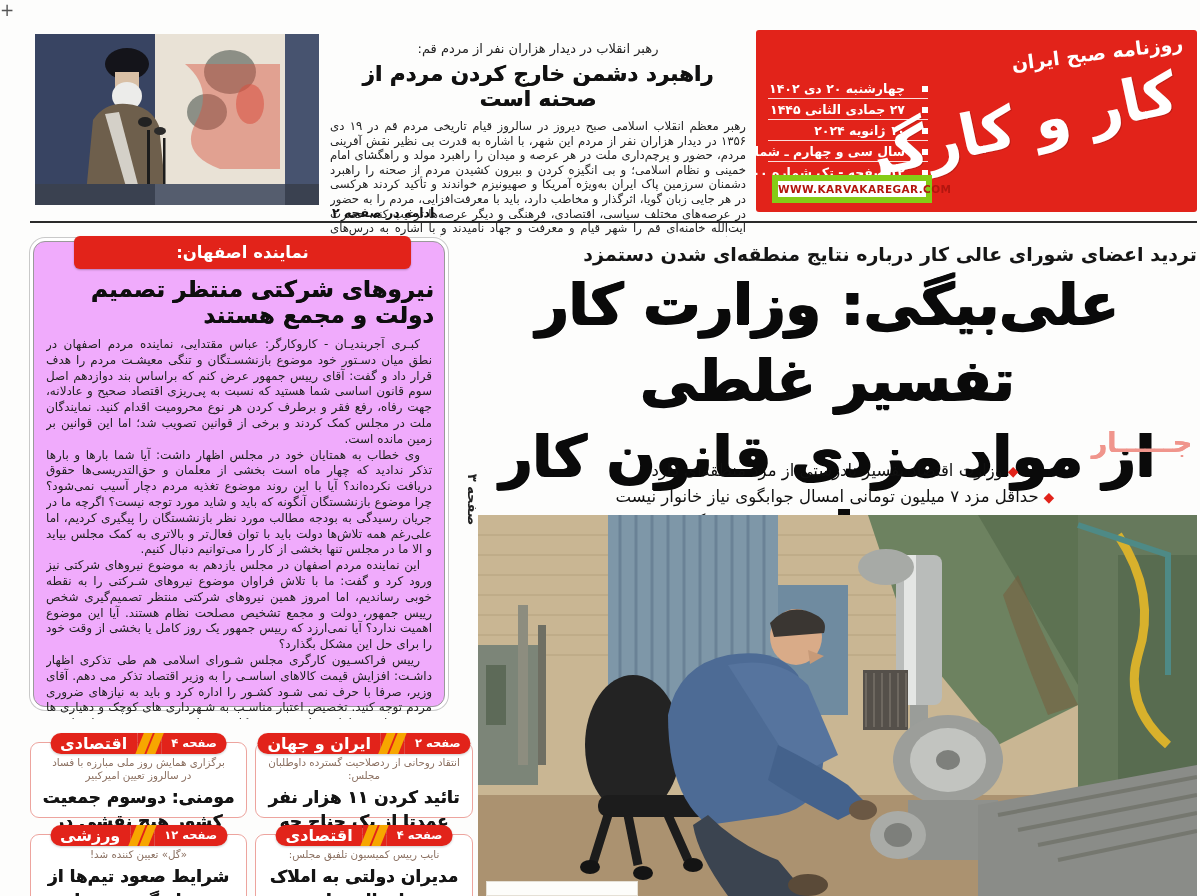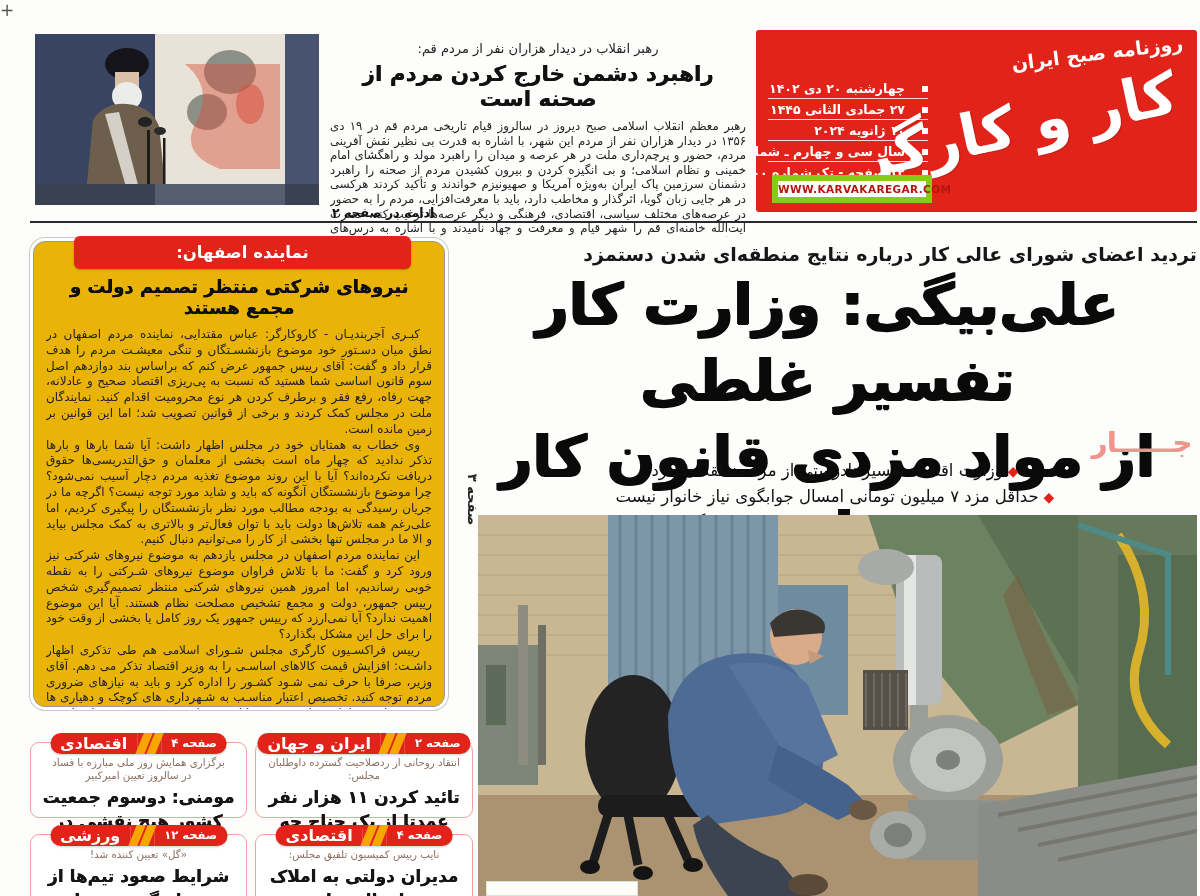--- a/index.html
+++ b/index.html
@@ -38,27 +38,27 @@
                    padding:3px 0 2px; border-bottom:1px solid rgba(255,255,255,.85); white-space:nowrap; }
   .mast-date-row:last-child { border-bottom:none; }
   .sq { width:6px; height:6px; background:#fff; flex:0 0 auto; }
   .website-box { position:absolute; left:16px; bottom:9px; width:160px; background:#fff; border:6px solid #84cc16;
                  text-align:center; font-size:10.5px; font-weight:bold; color:#b3160f; padding:2px 0;
                  letter-spacing:.4px; direction:ltr; }
 
   .top-divider { left:30px; top:221px; width:1167px; height:2px; background:#2a2a2a; }
 
   
-  .left-box { left:33px; top:241px; width:412px; height:466px; background:#eab308;
+  .left-box { left:33px; top:241px; width:412px; height:466px; background:#f0abfc;
               border:1px solid #9a9a9a; border-radius:12px;
               box-shadow:0 0 0 3px #fff, 0 0 0 4px #c9c9c9; }
   .col-badge { position:absolute; top:-6px; left:40px; width:337px; height:33px; background:#e2231a;
                border-radius:6px; color:#fff; font-size:16.5px; font-weight:bold; text-align:center;
                line-height:33px; box-shadow:0 1px 2px rgba(0,0,0,.25); }
-  .col-headline { margin:34px 10px 0; text-align:center; font-size:18px; font-weight:bold; color:#0e0e0e;
+  .col-headline { margin:34px 10px 0; font-size:23px; font-weight:bold; color:#0e0e0e;
                   text-shadow:.4px 0 0 #0e0e0e; }
   .col-body { margin:9px 12px 0; height:382px; overflow:hidden; font-size:12px; line-height:15.8px;
               text-align:justify; color:#222; }
   .col-body p { text-indent:12px; }
 
   
   .main-kicker { top:243px; right:3px; width:660px; text-align:right; font-size:19px; font-weight:bold;
                  color:#161616; }
   .main-headline { top:266px; left:458px; width:739px; text-align:center; color:#0a0a0a; }
   .main-headline div { font-size:57px; font-weight:bold; line-height:76px;

